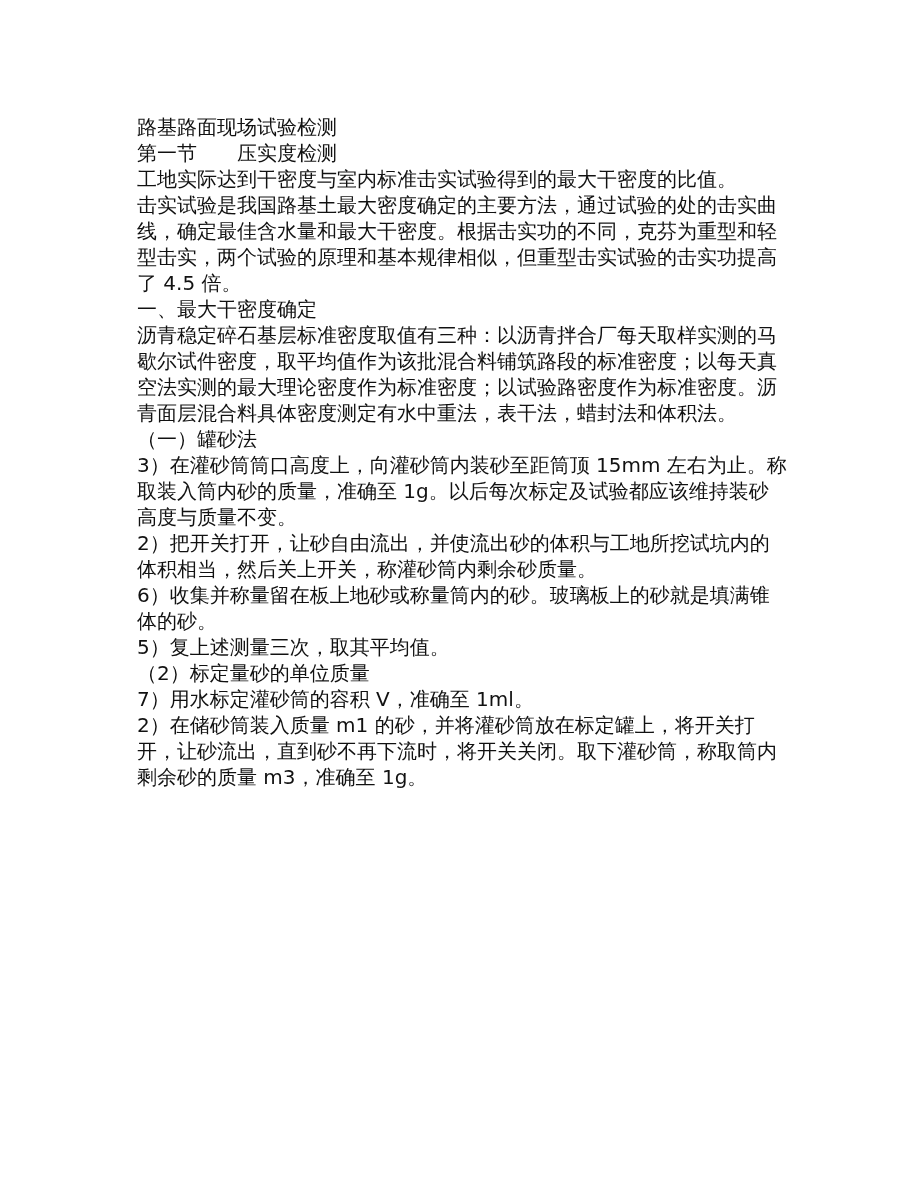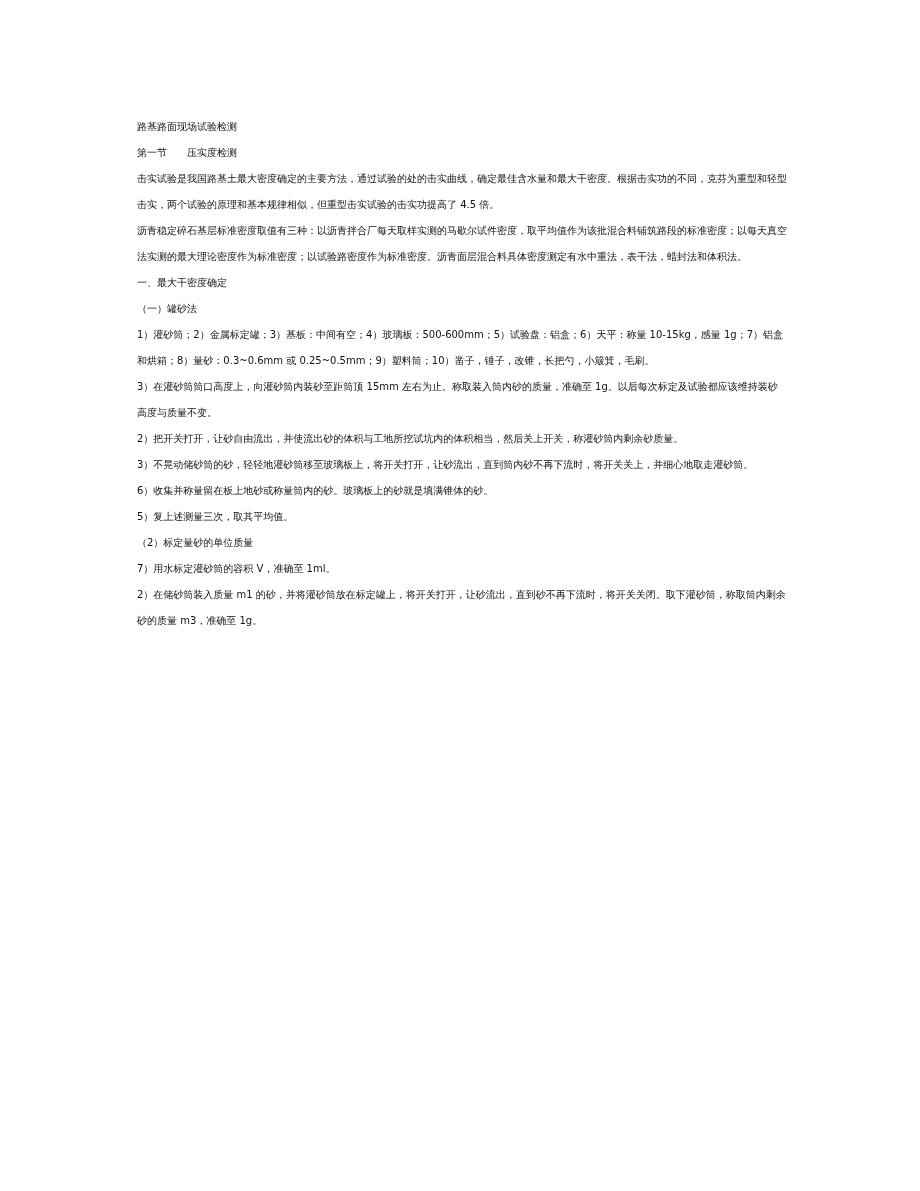--- a/index.html
+++ b/index.html
@@ -3,39 +3,38 @@
 <meta charset="utf-8">
 <style>
   html, body { margin: 0; padding: 0; background: #ffffff; }
   body { width: 920px; height: 1191px; position: relative; overflow: hidden; }
   .page {
     position: absolute;
     left: 137px;
     top: 114px;
     width: 650px;
     font-family: "DejaVu Sans", sans-serif;
-    font-size: 10px;
+    font-size: 20px;
     line-height: 26px;
     color: #111111;
   }
   .p { margin: 0; padding: 0; text-align: left; word-break: break-all; }
   .title { }
 </style>
 </head>
 <body>
 
 <div class="page">
   <p class="p title">路基路面现场试验检测</p>
   <p class="p">第一节　　压实度检测</p>
+  <p class="p">工地实际达到干密度与室内标准击实试验得到的最大干密度的比值。</p>
   <p class="p">击实试验是我国路基土最大密度确定的主要方法，通过试验的处的击实曲线，确定最佳含水量和最大干密度。根据击实功的不同，克芬为重型和轻型击实，两个试验的原理和基本规律相似，但重型击实试验的击实功提高了 4.5 倍。</p>
+  <p class="p">一、最大干密度确定</p>
   <p class="p">沥青稳定碎石基层标准密度取值有三种：以沥青拌合厂每天取样实测的马歇尔试件密度，取平均值作为该批混合料铺筑路段的标准密度；以每天真空法实测的最大理论密度作为标准密度；以试验路密度作为标准密度。沥青面层混合料具体密度测定有水中重法，表干法，蜡封法和体积法。</p>
-  <p class="p">一、最大干密度确定</p>
   <p class="p">（一）罐砂法</p>
-  <p class="p">1）灌砂筒；2）金属标定罐；3）基板：中间有空；4）玻璃板：500-600mm；5）试验盘：铝盒；6）天平：称量 10-15kg，感量 1g；7）铝盒和烘箱；8）量砂：0.3~0.6mm 或 0.25~0.5mm；9）塑料筒；10）凿子，锤子，改锥，长把勺，小簸箕，毛刷。</p>
   <p class="p">3）在灌砂筒筒口高度上，向灌砂筒内装砂至距筒顶 15mm 左右为止。称取装入筒内砂的质量，准确至 1g。以后每次标定及试验都应该维持装砂高度与质量不变。</p>
   <p class="p">2）把开关打开，让砂自由流出，并使流出砂的体积与工地所挖试坑内的体积相当，然后关上开关，称灌砂筒内剩余砂质量。</p>
-  <p class="p">3）不晃动储砂筒的砂，轻轻地灌砂筒移至玻璃板上，将开关打开，让砂流出，直到筒内砂不再下流时，将开关关上，并细心地取走灌砂筒。</p>
   <p class="p">6）收集并称量留在板上地砂或称量筒内的砂。玻璃板上的砂就是填满锥体的砂。</p>
   <p class="p">5）复上述测量三次，取其平均值。</p>
   <p class="p">（2）标定量砂的单位质量</p>
   <p class="p">7）用水标定灌砂筒的容积 V，准确至 1ml。</p>
   <p class="p">2）在储砂筒装入质量 m1 的砂，并将灌砂筒放在标定罐上，将开关打开，让砂流出，直到砂不再下流时，将开关关闭。取下灌砂筒，称取筒内剩余砂的质量 m3，准确至 1g。</p>
 </div>
 
 </body></html>

